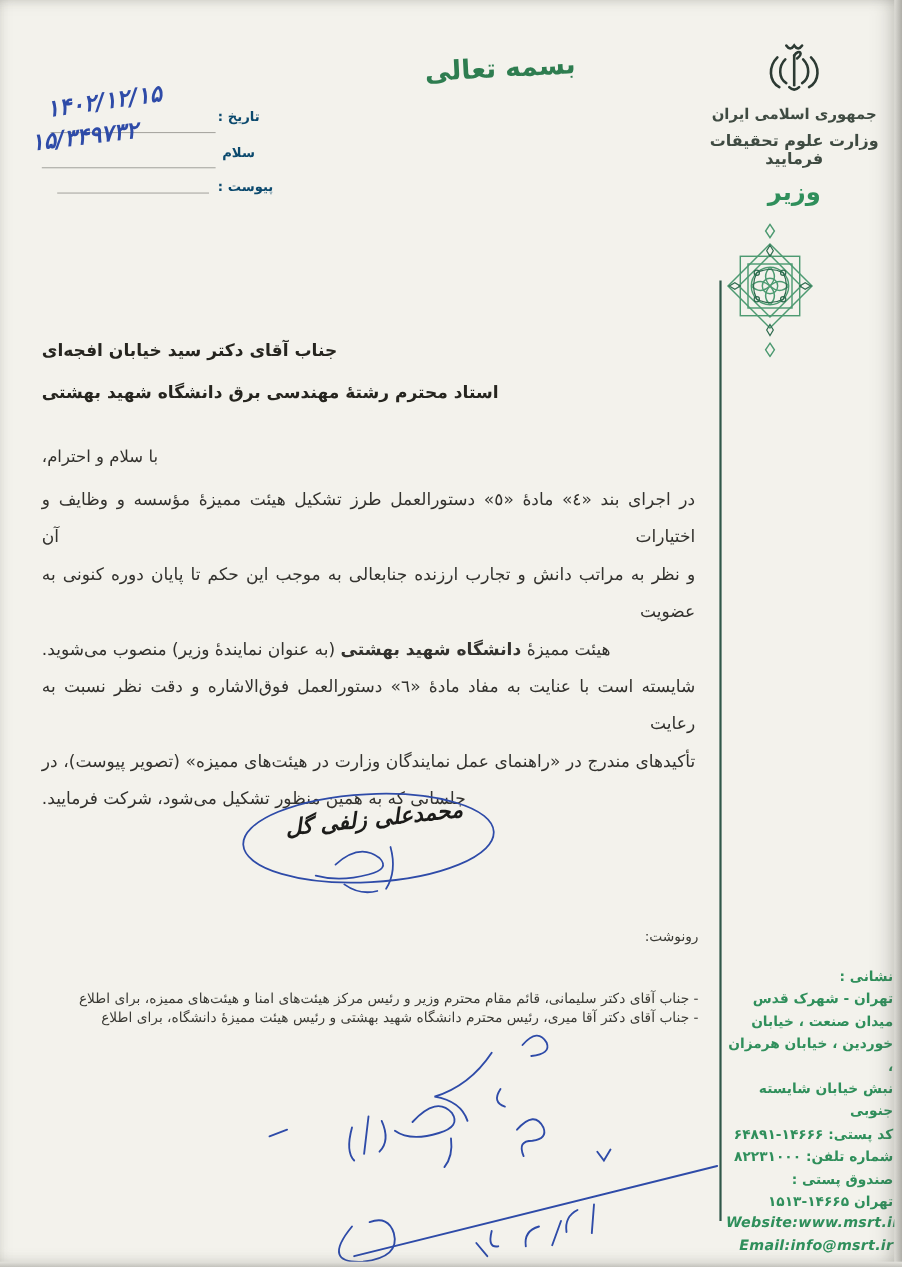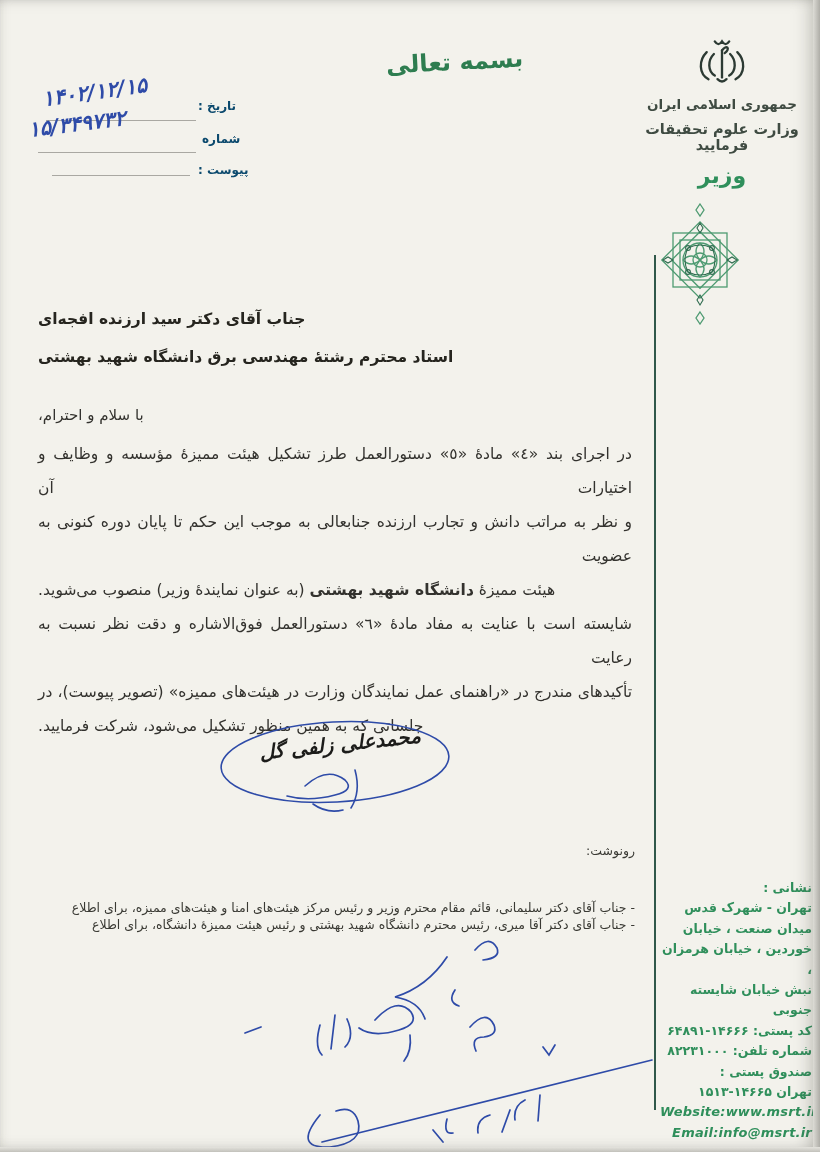--- a/index.html
+++ b/index.html
@@ -53,21 +53,21 @@
 </style>
 </head>
 <body>
 
 <div class="page">
 
   <div class="abs meta-label" style="left:198px;top:99px;">تاریخ :</div>
   <div class="abs hand" style="left:42px;top:80px;transform:rotate(-8deg);">۱۴۰۲/۱۲/۱۵</div>
   <div class="abs meta-line" style="left:46px;top:120px;width:150px;"></div>
 
-  <div class="abs meta-label" style="left:202px;top:132px;">شماره</div>
+  <div class="abs meta-label" style="left:202px;top:132px;">سلام</div>
   <div class="abs hand" style="left:28px;top:112px;transform:rotate(-7deg);">۱۵/۳۴۹۷۳۲</div>
   <div class="abs meta-line" style="left:38px;top:152px;width:158px;"></div>
 
   <div class="abs meta-label" style="left:198px;top:163px;">پیوست :</div>
   <div class="abs meta-line" style="left:52px;top:175px;width:138px;"></div>
 
   <div class="abs bismillah" style="left:386px;top:48px;">بسمه تعالی</div>
 
   <div class="abs lh" style="left:642px;top:34px;">
     <svg width="54" height="58" viewBox="0 0 60 64" style="margin:0 auto;">
@@ -107,21 +107,21 @@
       <path d="M38,45 q12,-6 24,0 M38,69 q12,6 24,0 M38,45 q-6,12 0,24 M62,45 q6,12 0,24"></path>
       <circle cx="38" cy="45" r="2.4"></circle>
         <circle cx="62" cy="45" r="2.4"></circle>
       <circle cx="38" cy="69" r="2.4"></circle>
         <circle cx="62" cy="69" r="2.4"></circle>
       <path d="M50,20 l3,5 -3,5 -3,-5 z M50,92 l3,5 -3,5 -3,-5 z M13,57 l5,-3 5,3 -5,3 z M77,57 l5,-3 5,3 -5,3 z"></path>
     </g>
   </svg>
 
   <div class="abs recipient" style="left:38px;top:300px;width:594px;">
-    <div>جناب آقای دکتر سید ارزنده افجه‌ای</div>
+    <div>جناب آقای دکتر سید خیابان افجه‌ای</div>
     <div>استاد محترم رشتهٔ مهندسی برق دانشگاه شهید بهشتی</div>
   </div>
 
   <div class="abs salutation" style="left:38px;top:406px;">با سلام و احترام،</div>
 
   <div class="abs body-block" style="left:38px;top:437px;">
     <div class="jline">در اجرای بند «٤» مادهٔ «٥» دستورالعمل طرز تشکیل هیئت ممیزهٔ مؤسسه و وظایف و اختیارات آن</div>
     <div class="jline">و نظر به مراتب دانش و تجارب ارزنده جنابعالی به موجب این حکم تا پایان دوره کنونی به عضویت</div>
     <div class="lline"><span>هیئت ممیزهٔ </span><span class="b">دانشگاه شهید بهشتی</span><span> (به عنوان نمایندهٔ وزیر) منصوب می‌شوید.</span></div>
     <div class="jline">شایسته است با عنایت به مفاد مادهٔ «٦» دستورالعمل فوق‌الاشاره و دقت نظر نسبت به رعایت</div>

